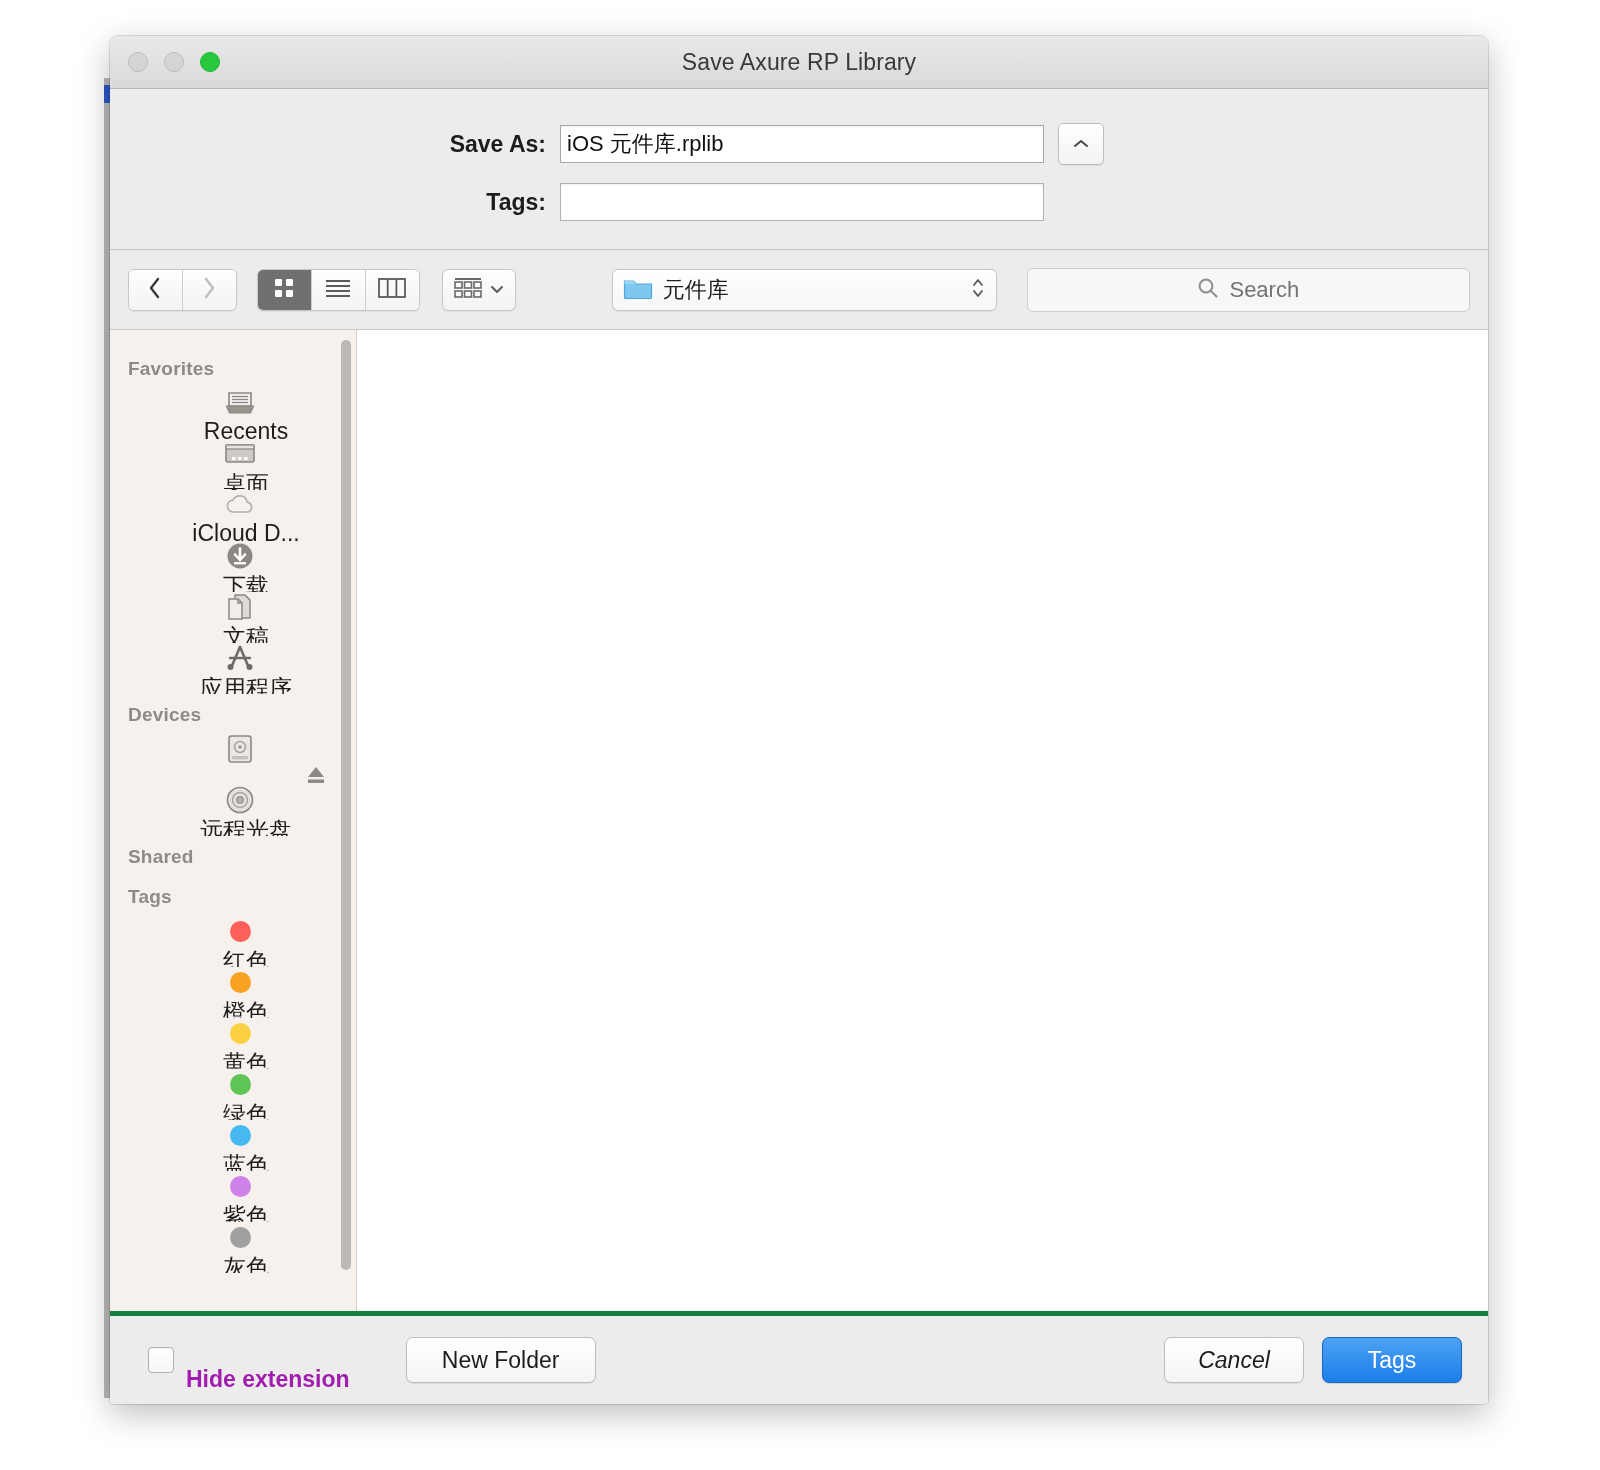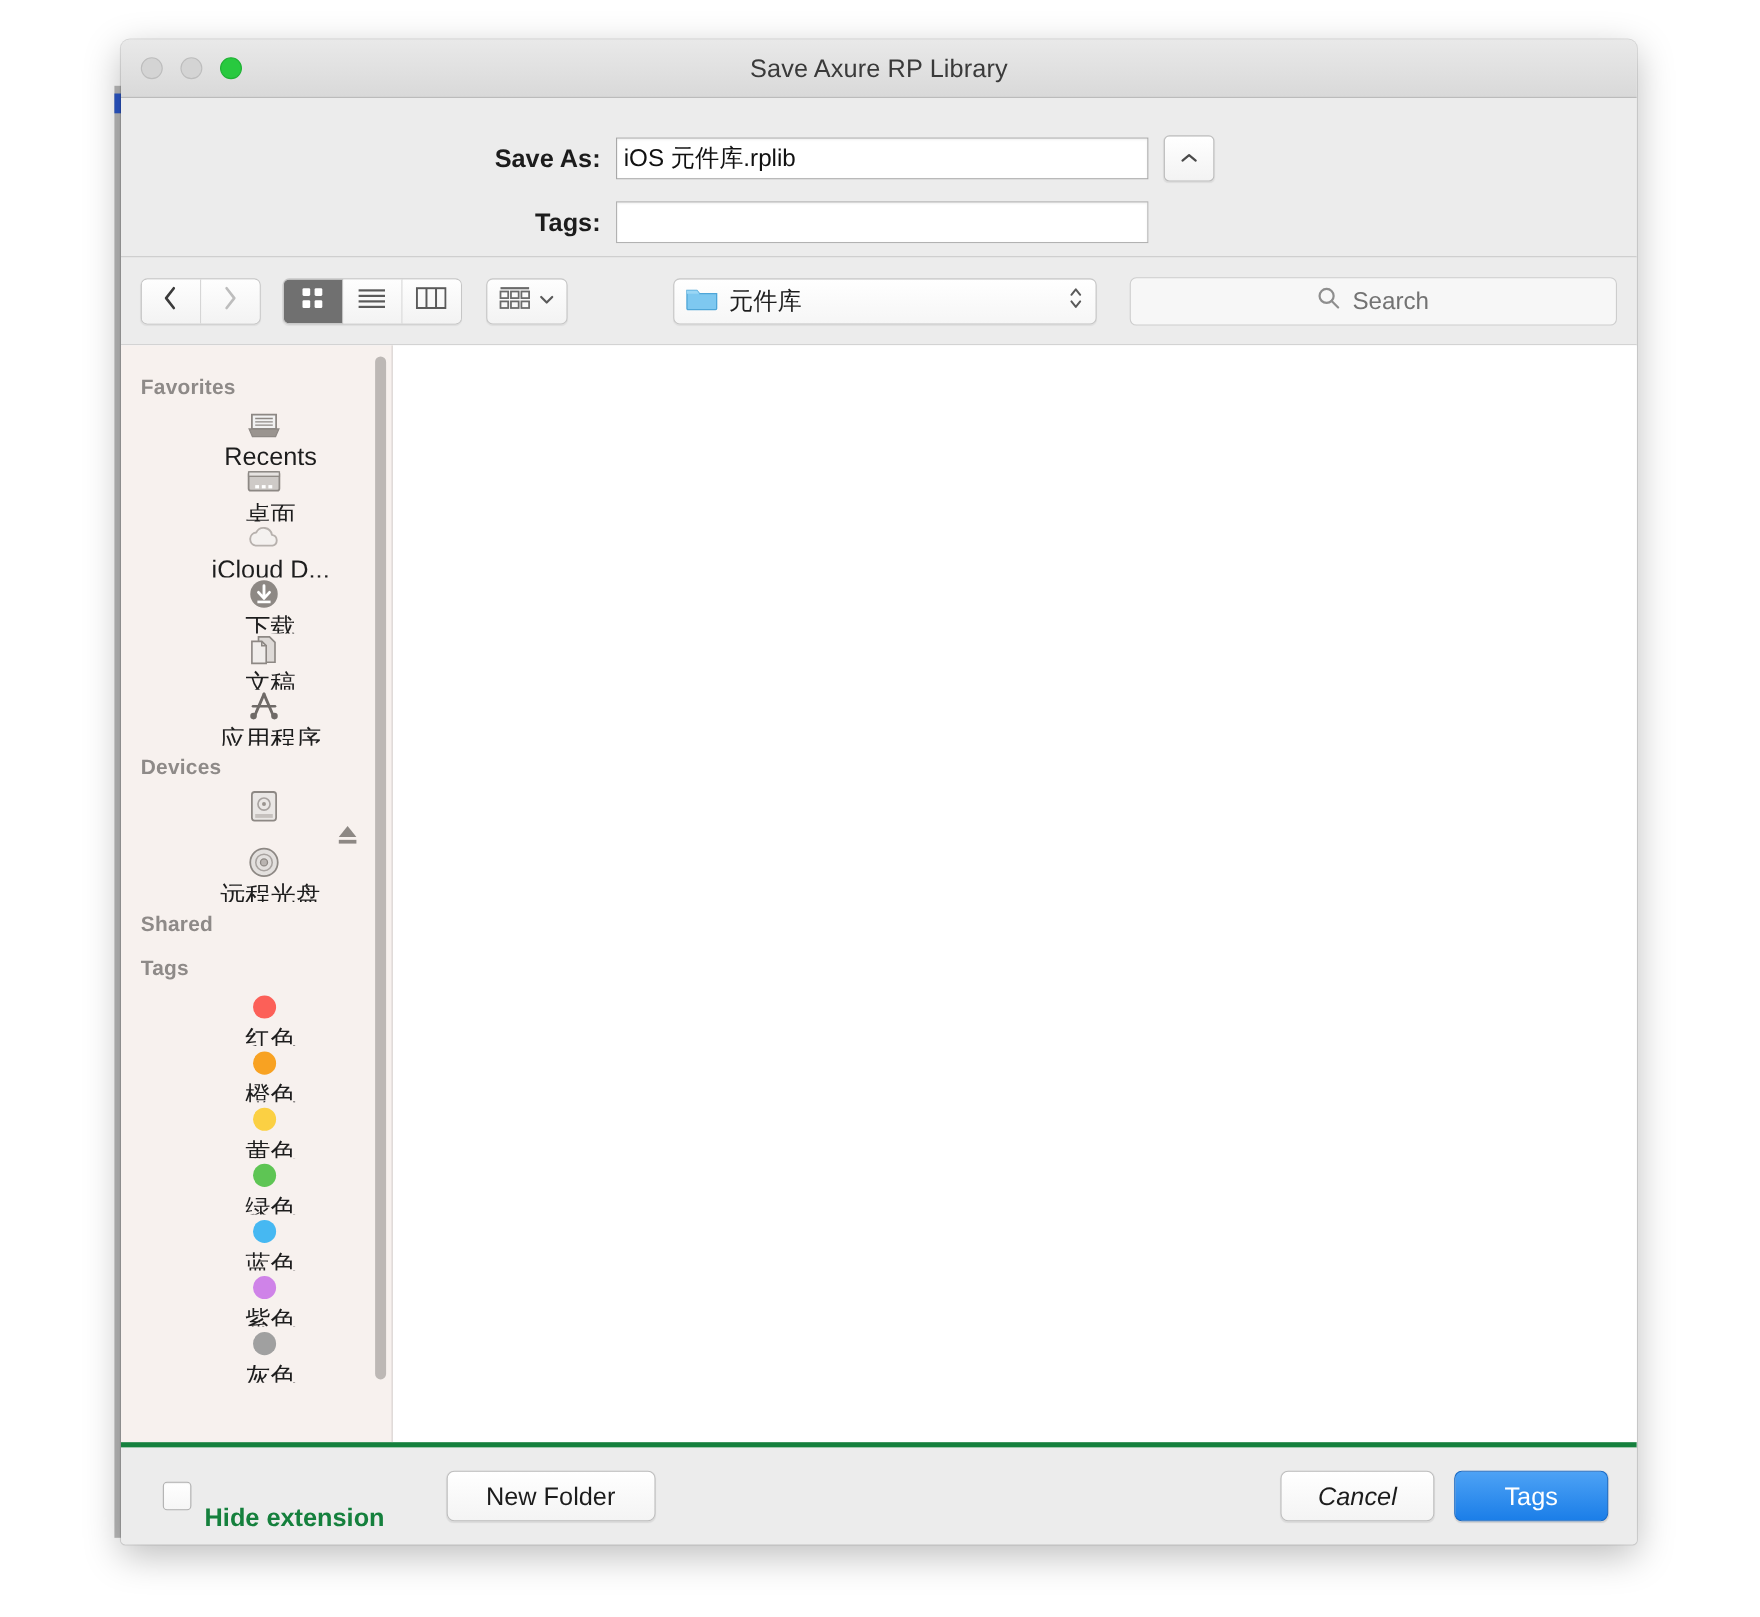--- a/index.html
+++ b/index.html
@@ -87,21 +87,21 @@
     font-size: 23px;
     color: #3a3a3a;
     letter-spacing: 0.1px;
   }
 
   
   .form-area {
     flex: none;
     background: #ececec;
     border-bottom: 1px solid #c4c4c4;
-    padding: 34px 0 12px 0;
+    padding: 34px 0 28px 0;
   }
   .form-row {
     display: flex;
     align-items: center;
     margin-bottom: 18px;
   }
   .form-row:last-child { margin-bottom: 0; }
   .form-label {
     width: 450px;
     text-align: right;
@@ -319,21 +319,21 @@
     width: 24px;
     height: 24px;
     border-radius: 4px;
     border: 1px solid #b0b0b0;
     background: linear-gradient(to bottom, #ffffff, #f6f6f6);
     box-shadow: inset 0 1px 1px rgba(0,0,0,0.05);
   }
   .checkbox-label {
     font-size: 23px;
     font-weight: bold;
-    color: #15803d;
+    color: #a21caf;
     margin-top: 38px;
   }
   .btn {
     height: 46px;
     min-width: 140px;
     padding: 0 18px;
     border-radius: 7px;
     display: flex;
     align-items: center;
     justify-content: center;

